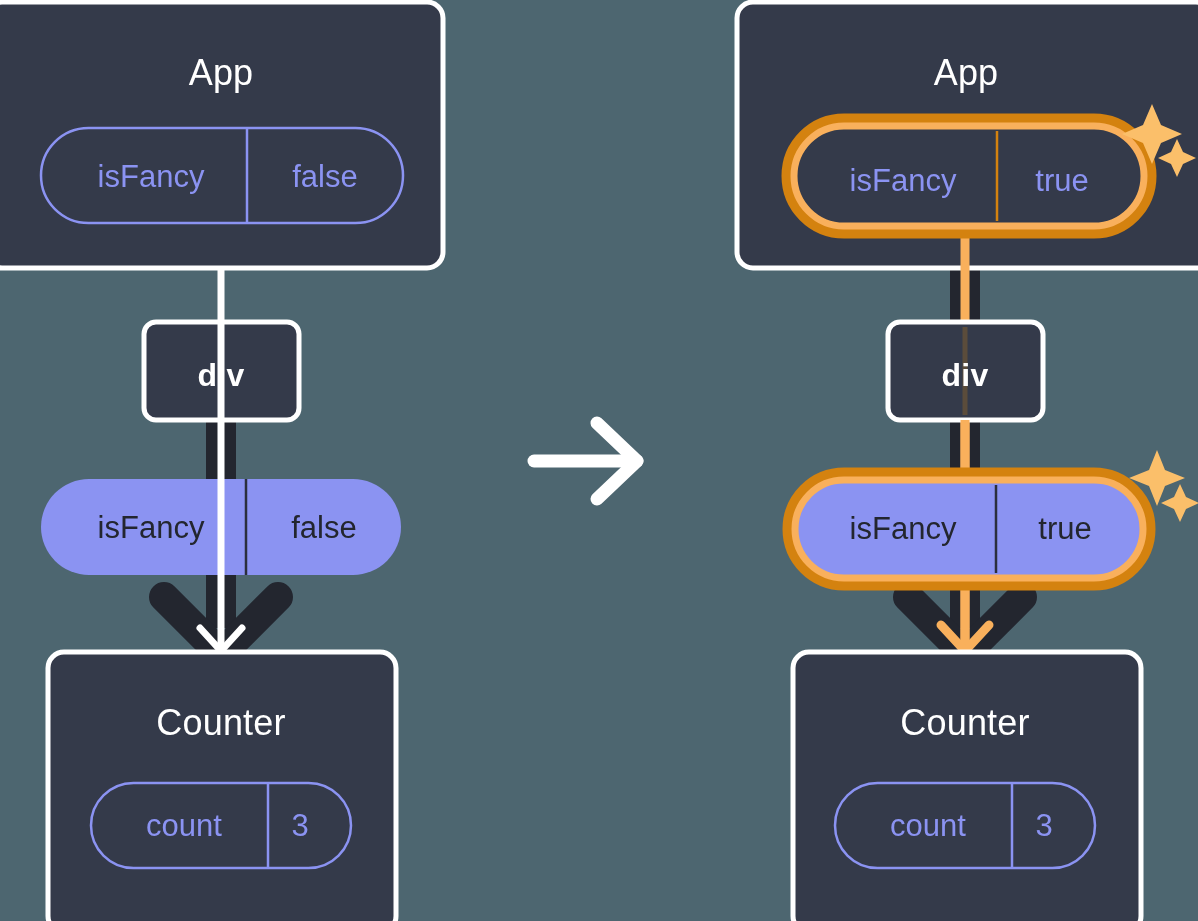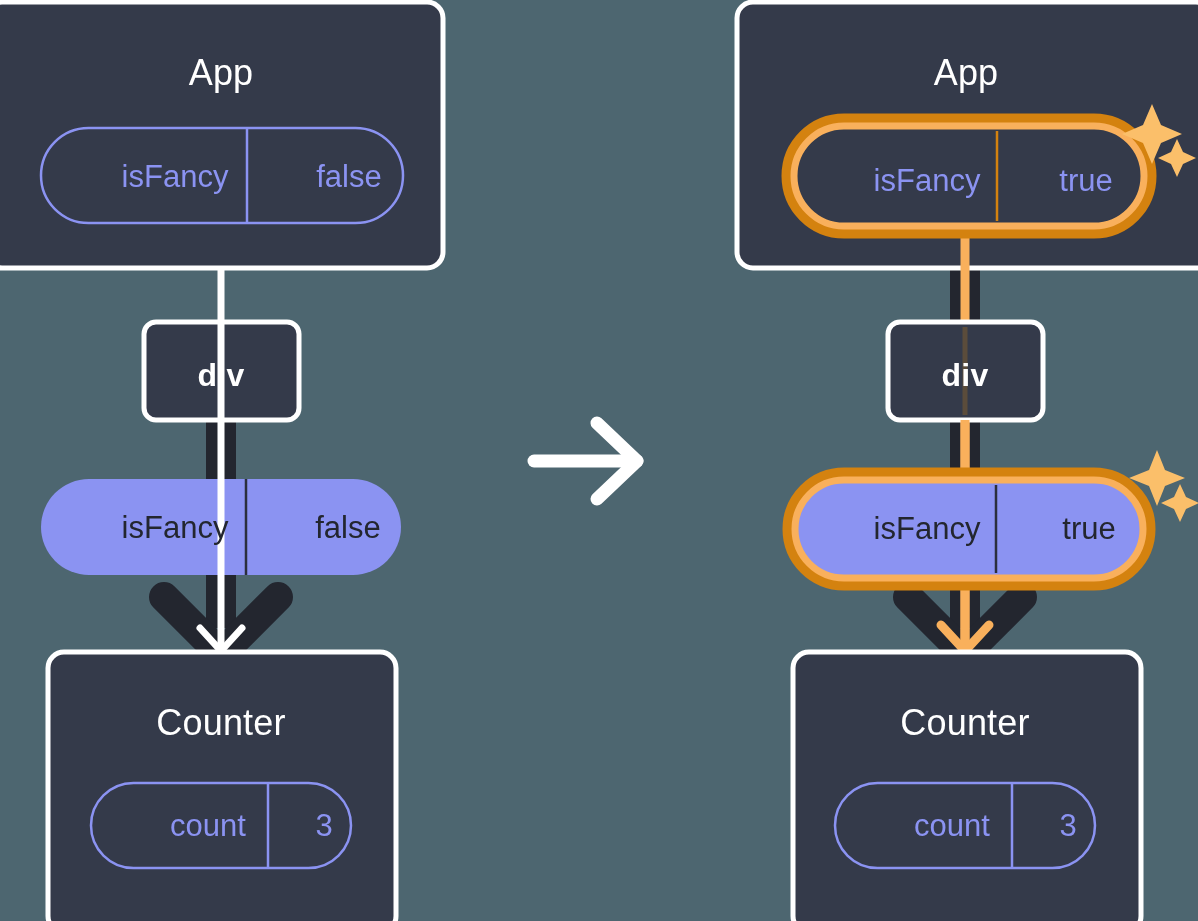--- a/index.html
+++ b/index.html
@@ -14,21 +14,20 @@
   
   .lbl{position:absolute;white-space:nowrap;pointer-events:none;}
   .box-title{
     color:#ffffff;font-size:36px;font-weight:400;
     letter-spacing:.2px;
     transform:translate(-50%,-50%);
   }
   .pill-text{
     font-size:31px;font-weight:400;
     transform:translate(-50%,-50%);
-    margin-left:24px;
   }
   .pill-text.outline{color:#8b93f2;}
   .pill-text.filled{color:#23262f;}
   .pill-text.bold{font-weight:400;}
 </style>
 </head>
 <body>
 
 <div id="stage">
 

